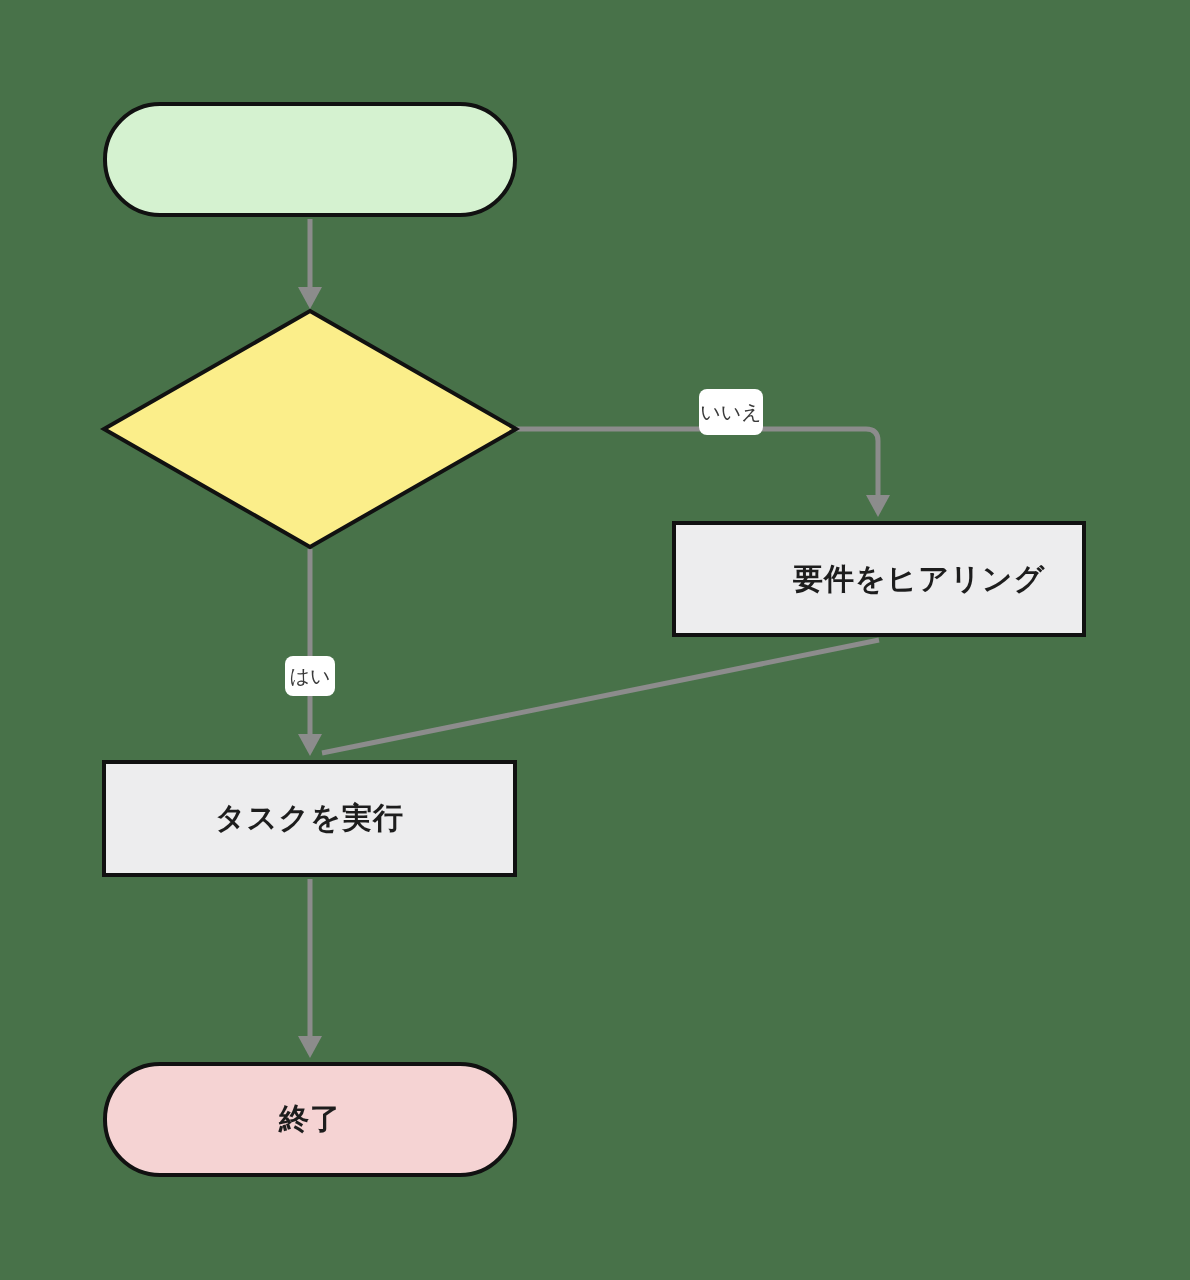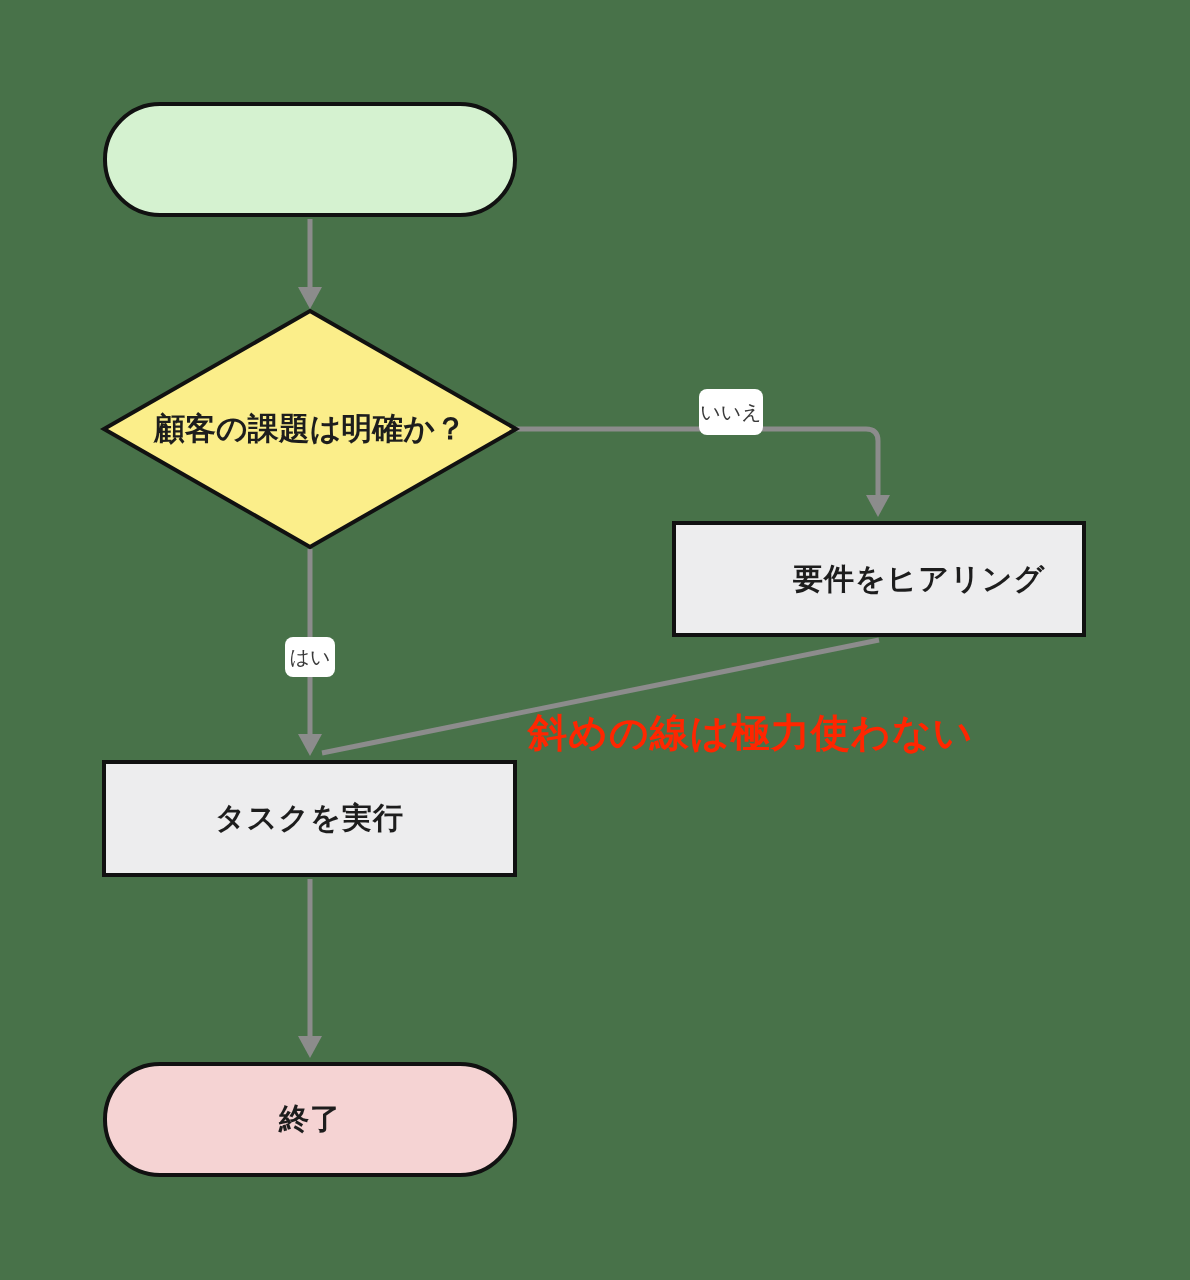--- a/index.html
+++ b/index.html
@@ -73,27 +73,25 @@
     <polygon class="head" points="310,1058 298,1036 322,1036"></polygon>
 
     <rect class="shape" x="105" y="104" width="410" height="111" rx="55" fill="#d5f2d0"></rect>
     <polygon class="shape" points="310,311 516,429 310,547 104,429" fill="#fbee8a"></polygon>
     <rect class="shape" x="674" y="523" width="410" height="112" fill="#ededee"></rect>
     <rect class="shape" x="104" y="762" width="411" height="113" fill="#ededee"></rect>
     <rect class="shape" x="105" y="1064" width="410" height="111" rx="55" fill="#f5d3d3"></rect>
   </svg>
 
 
-  <div class="node-label decision-size" style="left:104px; top:311px; width:412px; height:236px;">顧客の課題は明確か？</div>
 
   <div class="node-label" style="left:712px; top:521px; width:414px; height:116px;">要件をヒアリング</div>
 
   <div class="node-label" style="left:102px; top:760px; width:415px; height:117px;">タスクを実行</div>
 
   <div class="node-label" style="left:103px; top:1062px; width:414px; height:115px;">終了</div>
 
   <div class="edge-label" style="left:699px; top:389px; width:64px; height:46px;">いいえ</div>
 
-  <div class="edge-label" style="left:285px; top:637px; width:50px; height:40px;">はい</div>
+  <div class="edge-label" style="left:285px; top:656px; width:50px; height:40px;">はい</div>
 
-  <div id="annotation">斜めの線は極力使わない</div>
 
 </div>
 
 </body></html>

